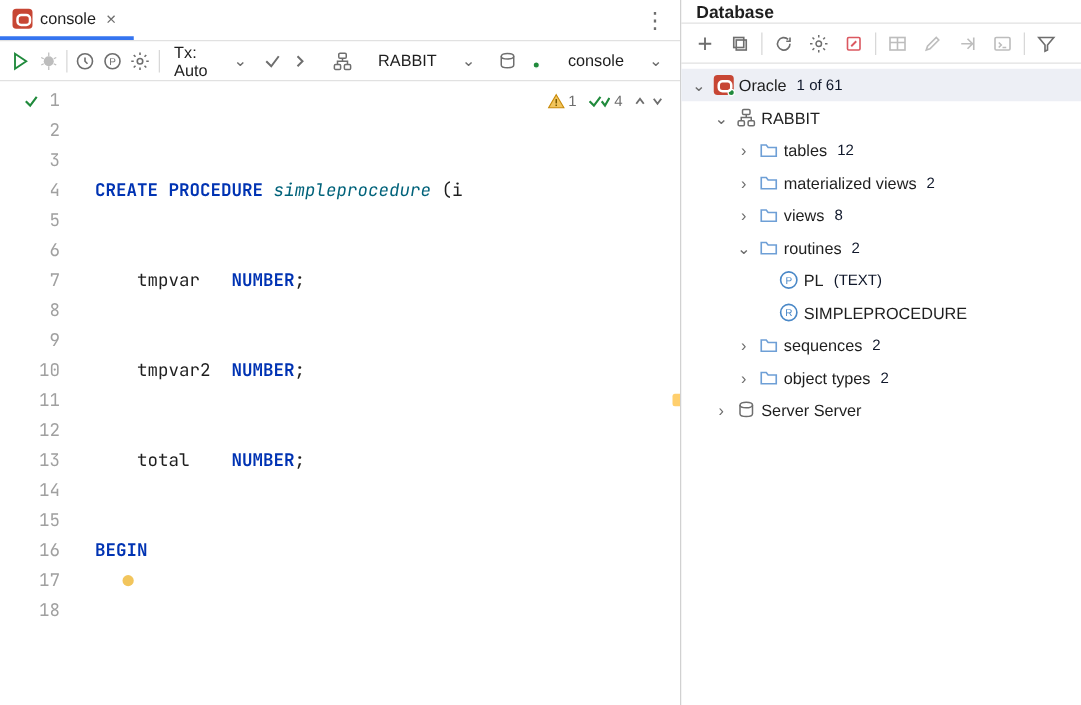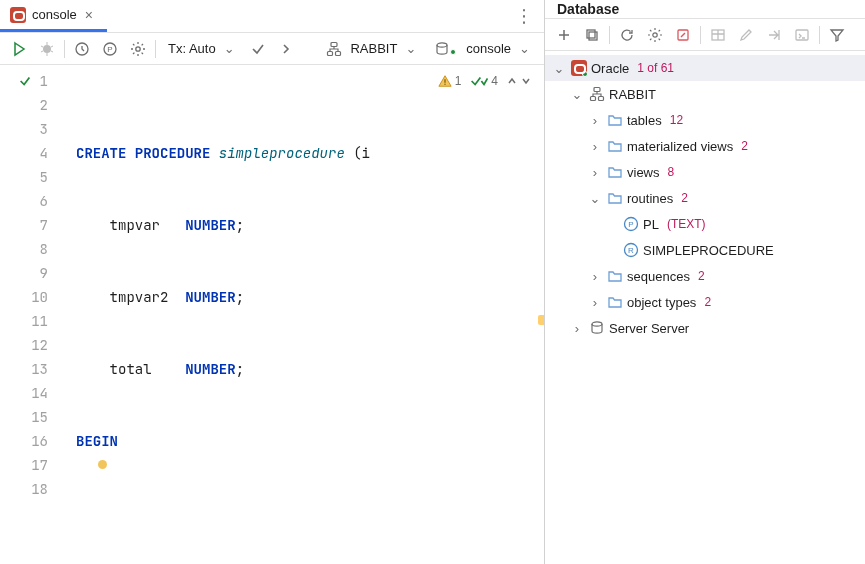--- a/index.html
+++ b/index.html
@@ -14,21 +14,21 @@
 .tab-label { font-size: 13px; }
 .tab-close { font-size: 14px; color: #6e6e6e; padding: 0 2px; }
 .tab-spacer { flex: 1; }
 .tab-dots { display: flex; align-items: center; padding: 0 10px; color: #6e6e6e; font-size: 18px; letter-spacing: 1px; }
 
 
 .toolbar { height: 32px; display: flex; align-items: center; padding: 0 8px; gap: 6px; border-bottom: 1px solid #e1e1e1; }
 .tbtn { width: 22px; height: 22px; display: inline-flex; align-items: center; justify-content: center; color: #6e6e6e; border-radius: 3px; }
 .tbtn svg { width: 16px; height: 16px; }
 .vsep { width: 1px; height: 18px; background: #d8d8d8; }
-.tsegment { display: flex; align-items: center; gap: 8px; padding: 0 6px; color: #1e1e1e; font-size: 13px; }
+.tsegment { display: flex; align-items: center; gap: 20px; padding: 0 6px; color: #1e1e1e; font-size: 13px; }
 .green svg { stroke: #208A3C; fill: #208A3C; }
 .tsegment .chev { color: #6e6e6e; }
 
 
 .editor { flex: 1; display: flex; overflow: hidden; position: relative; font-family: "JetBrains Mono", Menlo, Consolas, monospace; font-size: 14px; line-height: 24px; }
 .gutter { width: 56px; text-align: right; padding: 4px 8px 4px 0; color: #a0a0a0; user-select: none; }
 .gutter .ln { height: 24px; display: flex; align-items: center; justify-content: flex-end; gap: 8px; }
 .gutter .ln svg { width: 14px; height: 14px; }
 .code { flex: 1; padding: 4px 0 4px 20px; white-space: pre; overflow: hidden; position: relative; }
 .code .row { height: 24px; }
@@ -46,21 +46,21 @@
 
 
 .rhead { height: 19px; display:flex; align-items:center; padding: 0 12px; border-bottom: 1px solid #e1e1e1; font-weight:600; font-size:14px;}
 .rtoolbar { height: 32px; display:flex; align-items:center; padding: 0 8px; gap:6px; border-bottom:1px solid #e1e1e1; }
 .tree { padding: 4px 0; font-size: 13px; }
 .trow { height: 26px; display:flex; align-items:center; gap:4px; padding-right:6px; }
 .trow.sel { background:#EDEFF5; }
 .toggle { width:16px; height:16px; display:inline-flex; align-items:center; justify-content:center; color:#6e6e6e; flex-shrink:0;}
 .ticon { width:16px; height:16px; display:inline-flex; align-items:center; justify-content:center; flex-shrink:0;}
 .tlabel { white-space:nowrap; }
-.tcnt { color:#be185d; margin-left:4px; font-size:12px;}
+.tcnt { color:#0f172a; margin-left:4px; font-size:12px;}
 .folder { color:#6e9fd6; }
 .orac { width:16px; height:16px; background:#C74634; border-radius:3px; position:relative; }
 .orac::after { content:""; position:absolute; left:3px; top:4px; width:8px; height:6px; border:2px solid #fff; border-radius:4px; }
 .gdot { position:absolute; width:6px; height:6px; background:#208A3C; border-radius:50%; bottom:-1px; right:-1px; border:1px solid #fff;}
 </style>
 </head>
 <body>
 
 <div class="left">
 

